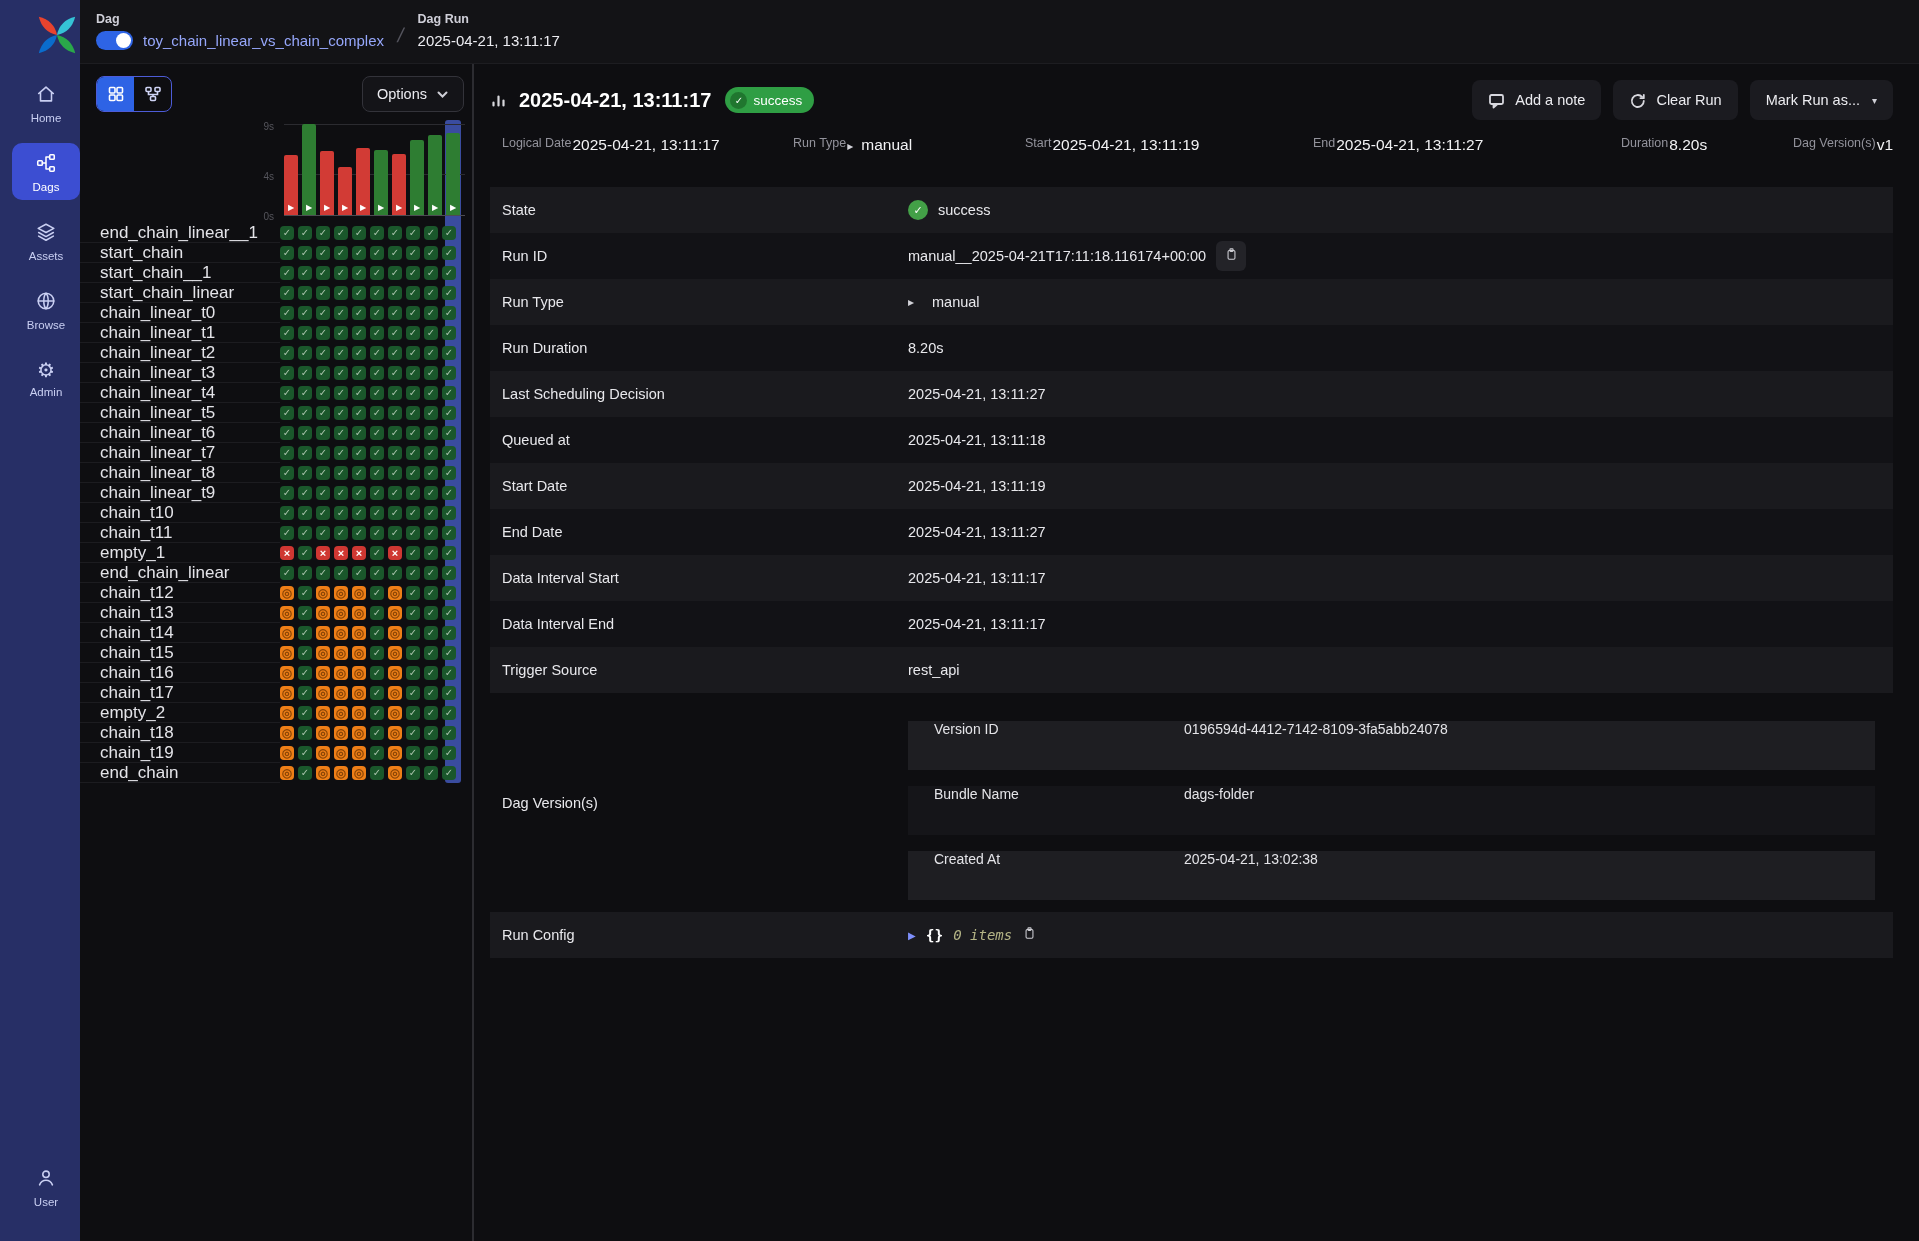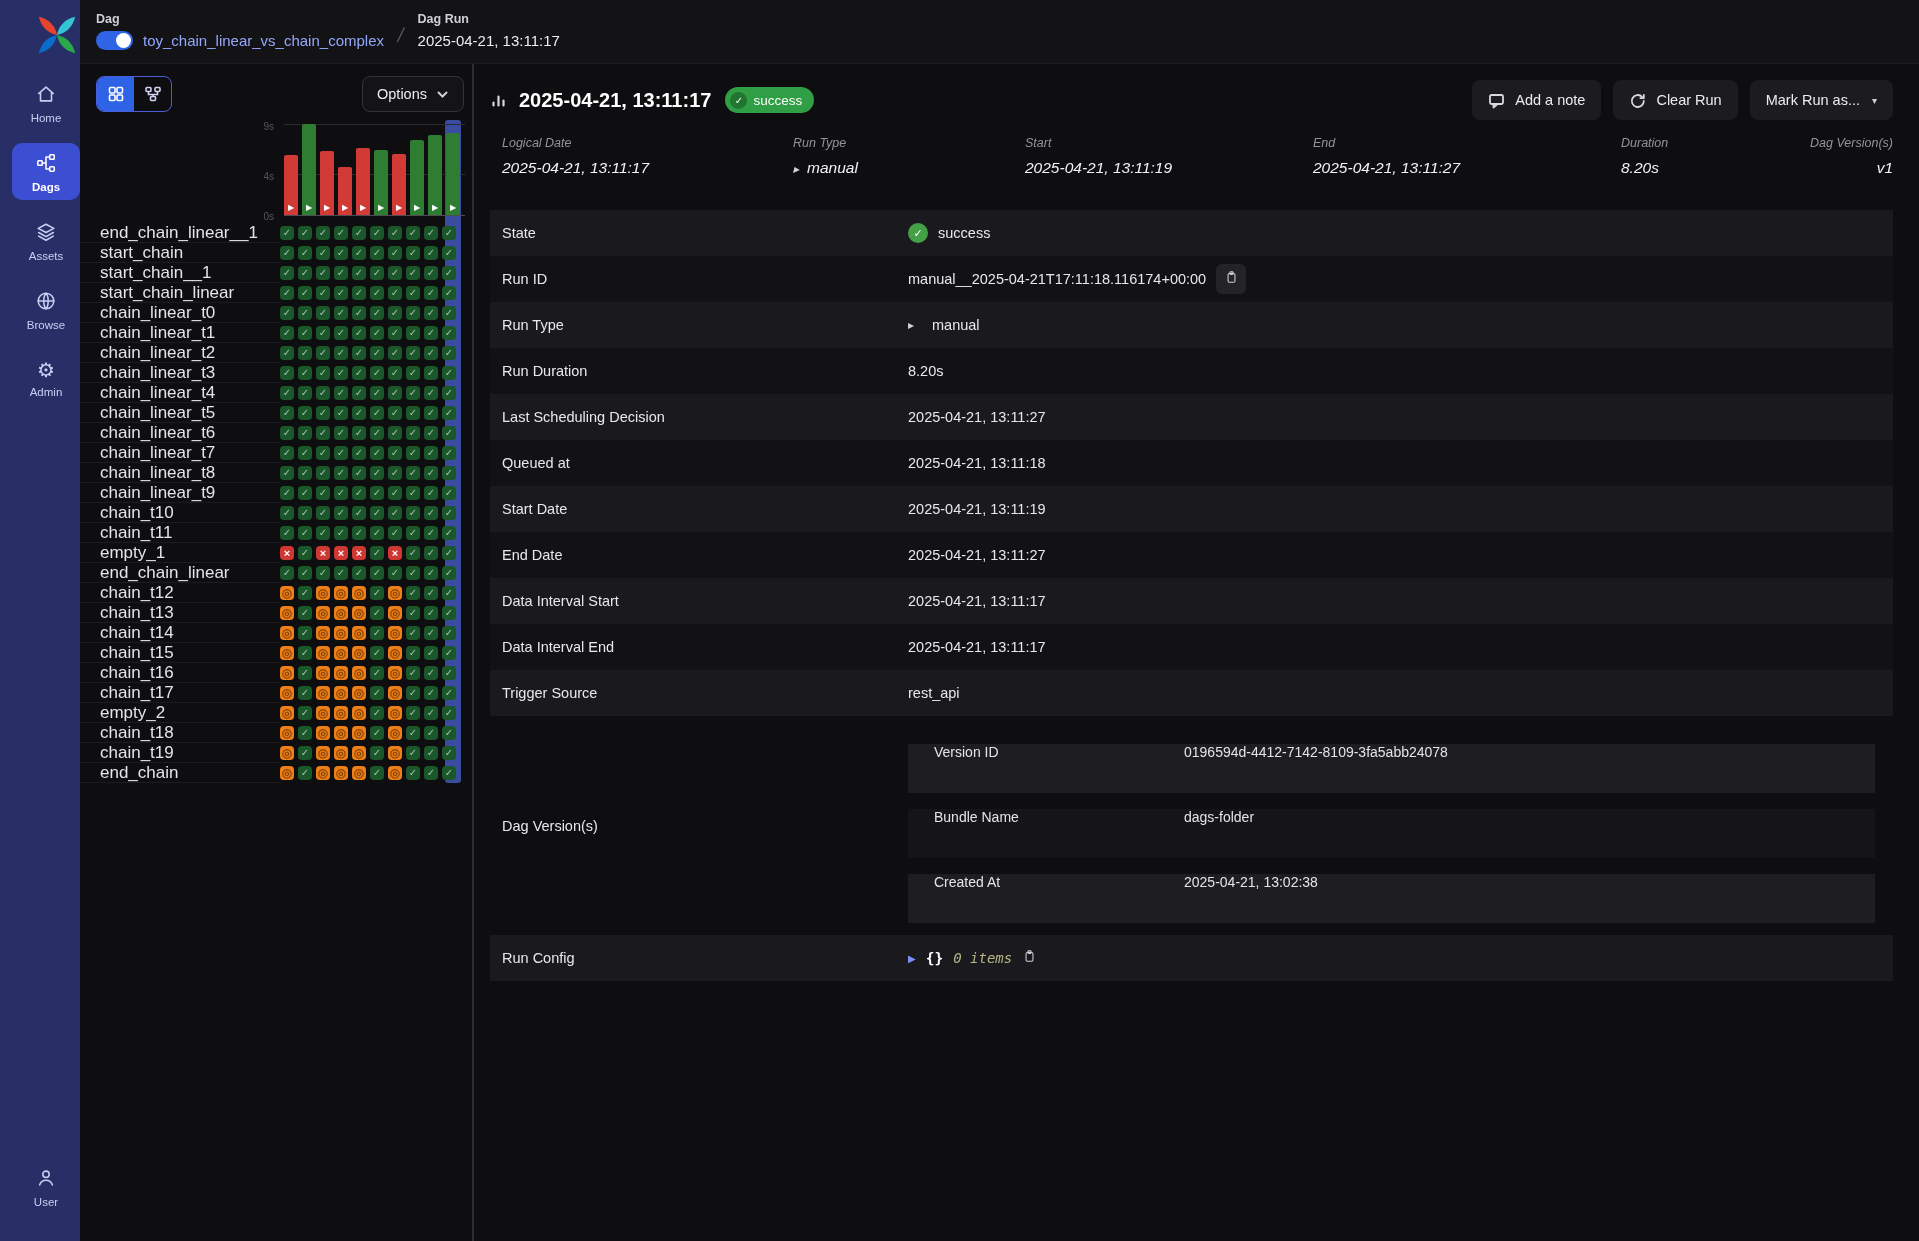--- a/index.html
+++ b/index.html
@@ -4,21 +4,21 @@
 <style>
   * { margin:0; padding:0; box-sizing:border-box; }
   html,body { width:1919px; height:1241px; background:#0e0e11; font-family:"Liberation Sans", sans-serif; color:#e8e8ec; overflow:hidden; }
   .app { display:flex; width:1919px; height:1241px; }
 
   
   .sidebar { width:80px; background:#272f66; display:flex; flex-direction:column; align-items:flex-end; padding:8px 0 14px; flex:none; }
   .logo { width:46px; height:46px; margin:4px 0 16px; }
   .nav-item { width:68px; padding:9px 0 7px; border-radius:10px; display:flex; flex-direction:column; align-items:center; gap:5px;
               color:#c9cff2; font-size:11.5px; margin-bottom:12px; cursor:pointer; }
-  .nav-item.active { background:#3c4ed2; color:#fff;font-weight:bold; }
+  .nav-item.active { background:#3c4ed2; color:#fff; }
   .nav-item svg { width:22px; height:22px; stroke:currentColor; fill:none; stroke-width:1.7; stroke-linecap:round; stroke-linejoin:round; }
   .nav-item .uni { font-size:20px; line-height:22px; }
   .side-spacer { flex:1; }
 
   
   .main { flex:1; display:flex; flex-direction:column; min-width:0; }
   .topbar { height:64px; background:#131316; display:flex; align-items:center; padding:0 16px; border-bottom:1px solid #1d1d21; flex:none; }
   .crumb-block { display:flex; flex-direction:column; gap:4px; }
   .crumb-label { font-size:12.5px; font-weight:700; color:#cfcfd8; }
   .crumb-row { display:flex; align-items:center; gap:10px; height:22px; }
@@ -74,21 +74,21 @@
   .chart-icon svg { width:19px; height:19px; stroke:#d8d8dd; fill:none; stroke-width:2.2; stroke-linecap:round; }
   .run-title { font-size:20px; font-weight:700; color:#fff; margin:0 14px 0 10px; }
   .badge { background:#2f9e44; border-radius:999px; height:26px; padding:0 12px 0 5px; display:inline-flex; align-items:center; gap:6px; color:#fff; font-size:13.5px; }
   .badge-check { width:17px; height:17px; border-radius:50%; background:#20762f; color:#fff; display:grid; place-items:center; font-size:10px; }
   .header-actions { margin-left:auto; display:flex; gap:12px; }
   .action-btn { height:40px; padding:0 16px; background:#1b1b20; border-radius:8px; color:#ececf0; font-size:14.5px; display:flex; align-items:center; gap:10px; cursor:pointer; }
   .action-btn svg { width:17px; height:17px; stroke:#d8d8de; fill:none; stroke-width:1.8; stroke-linecap:round; stroke-linejoin:round; }
   .caret { font-size:10px; color:#cfcfd6; margin-left:2px; }
 
   .meta-row { display:flex; padding:10px 0 18px 12px; flex:none; }
-  .meta-col { display:flex; flex-direction:column; gap:9px;font-style:italic; }
+  .meta-col { display:flex; flex-direction:row; gap:1px; }
   .meta-col:nth-child(1){ width:291px; } .meta-col:nth-child(2){ width:232px; }
   .meta-col:nth-child(3){ width:288px; } .meta-col:nth-child(4){ width:308px; }
   .meta-col:nth-child(5){ flex:1; } .meta-col:nth-child(6){ text-align:right; }
   .meta-label { font-size:12.5px; color:#93939c; }
   .meta-value { font-size:15.5px; color:#f2f2f4; }
   .play-glyph { color:#d2d2d8; font-size:12px; margin-right:8px; }
 
   .tabs { display:flex; gap:36px; border-bottom:1px solid #27272c; padding-left:14px; height:40px; align-items:flex-end; flex:none; }
   .tab { padding:0 2px 13px; font-size:15.5px; font-weight:600; color:#9b9ba4; position:relative; cursor:pointer; white-space:nowrap; }
   .tab.active { color:#fff; }

